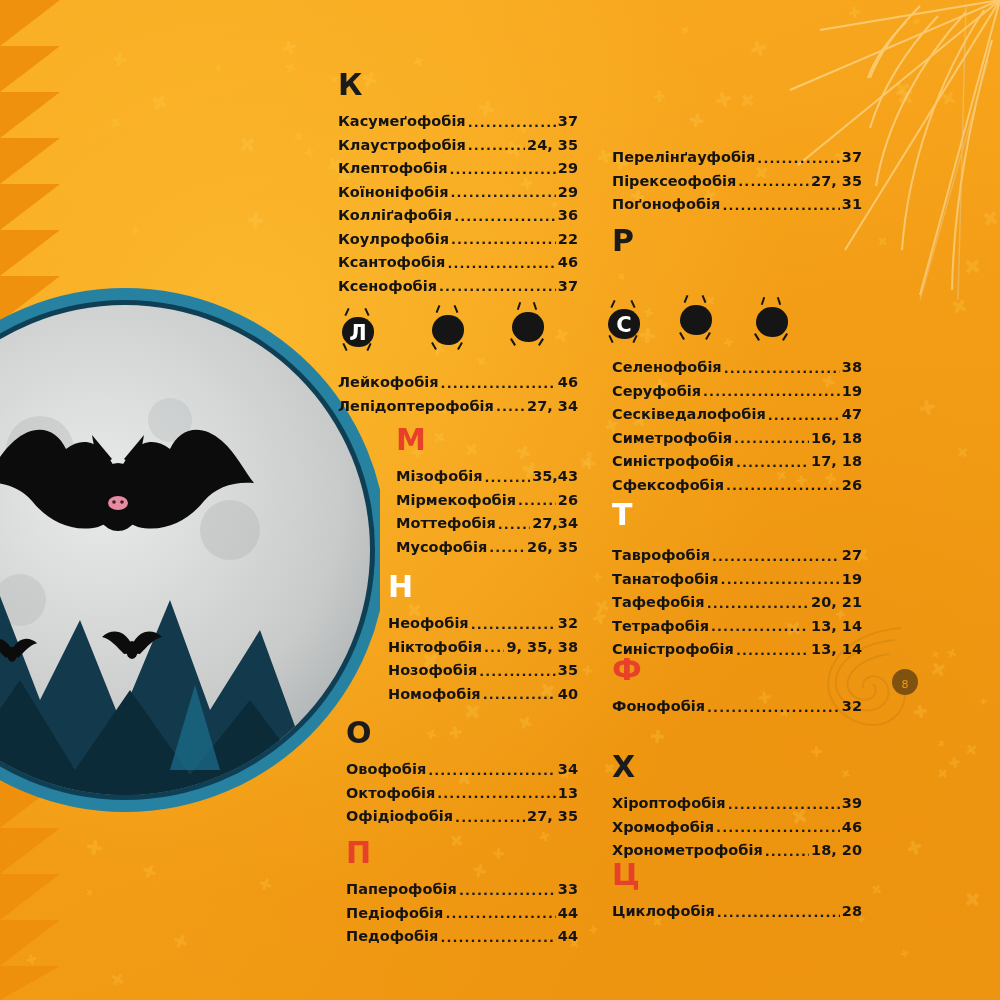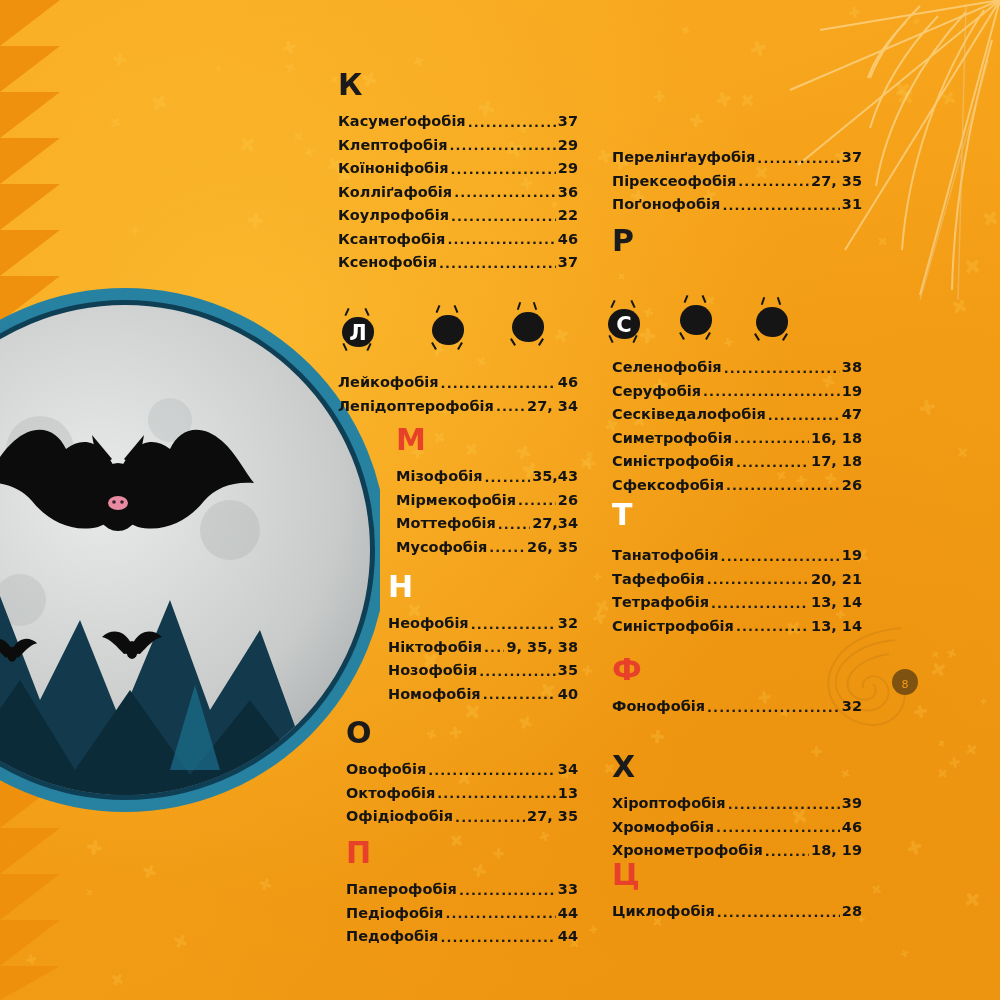--- a/index.html
+++ b/index.html
@@ -452,20 +452,25 @@
 
     <div class="blk" style="top:70px;">
       <div class="letter black">К</div>
       <ul class="entries">
         <li class="entry ind-1">
           <span class="term">Касумеґофобія</span>
           <span class="dots"></span>
           <span class="pages">37</span>
         </li>
         <li class="entry ind-1">
+          <span class="term">Клаустрофобія</span>
+          <span class="dots"></span>
+          <span class="pages">24, 35</span>
+        </li>
+        <li class="entry ind-1">
           <span class="term">Клептофобія</span>
           <span class="dots"></span>
           <span class="pages">29</span>
         </li>
         <li class="entry ind-1">
           <span class="term">Коїноніфобія</span>
           <span class="dots"></span>
           <span class="pages">29</span>
         </li>
         <li class="entry ind-1">
@@ -710,20 +715,25 @@
           <span class="dots"></span>
           <span class="pages">26</span>
         </li>
       </ul>
     </div>
 
     <div class="blk" style="top:500px;">
       <div class="letter white">Т</div>
       <ul class="entries" style="margin-top:18px;">
         <li class="entry">
+          <span class="term">Таврофобія</span>
+          <span class="dots"></span>
+          <span class="pages">27</span>
+        </li>
+        <li class="entry">
           <span class="term">Танатофобія</span>
           <span class="dots"></span>
           <span class="pages">19</span>
         </li>
         <li class="entry">
           <span class="term">Тафефобія</span>
           <span class="dots"></span>
           <span class="pages">20, 21</span>
         </li>
         <li class="entry">
@@ -759,21 +769,21 @@
           <span class="pages">39</span>
         </li>
         <li class="entry">
           <span class="term">Хромофобія</span>
           <span class="dots"></span>
           <span class="pages">46</span>
         </li>
         <li class="entry">
           <span class="term">Хронометрофобія</span>
           <span class="dots"></span>
-          <span class="pages">18, 19</span>
+          <span class="pages">18, 20</span>
         </li>
       </ul>
     </div>
 
     <div class="blk" style="top:860px;">
       <div class="letter">Ц</div>
       <ul class="entries">
         <li class="entry">
           <span class="term">Циклофобія</span>
           <span class="dots"></span>

